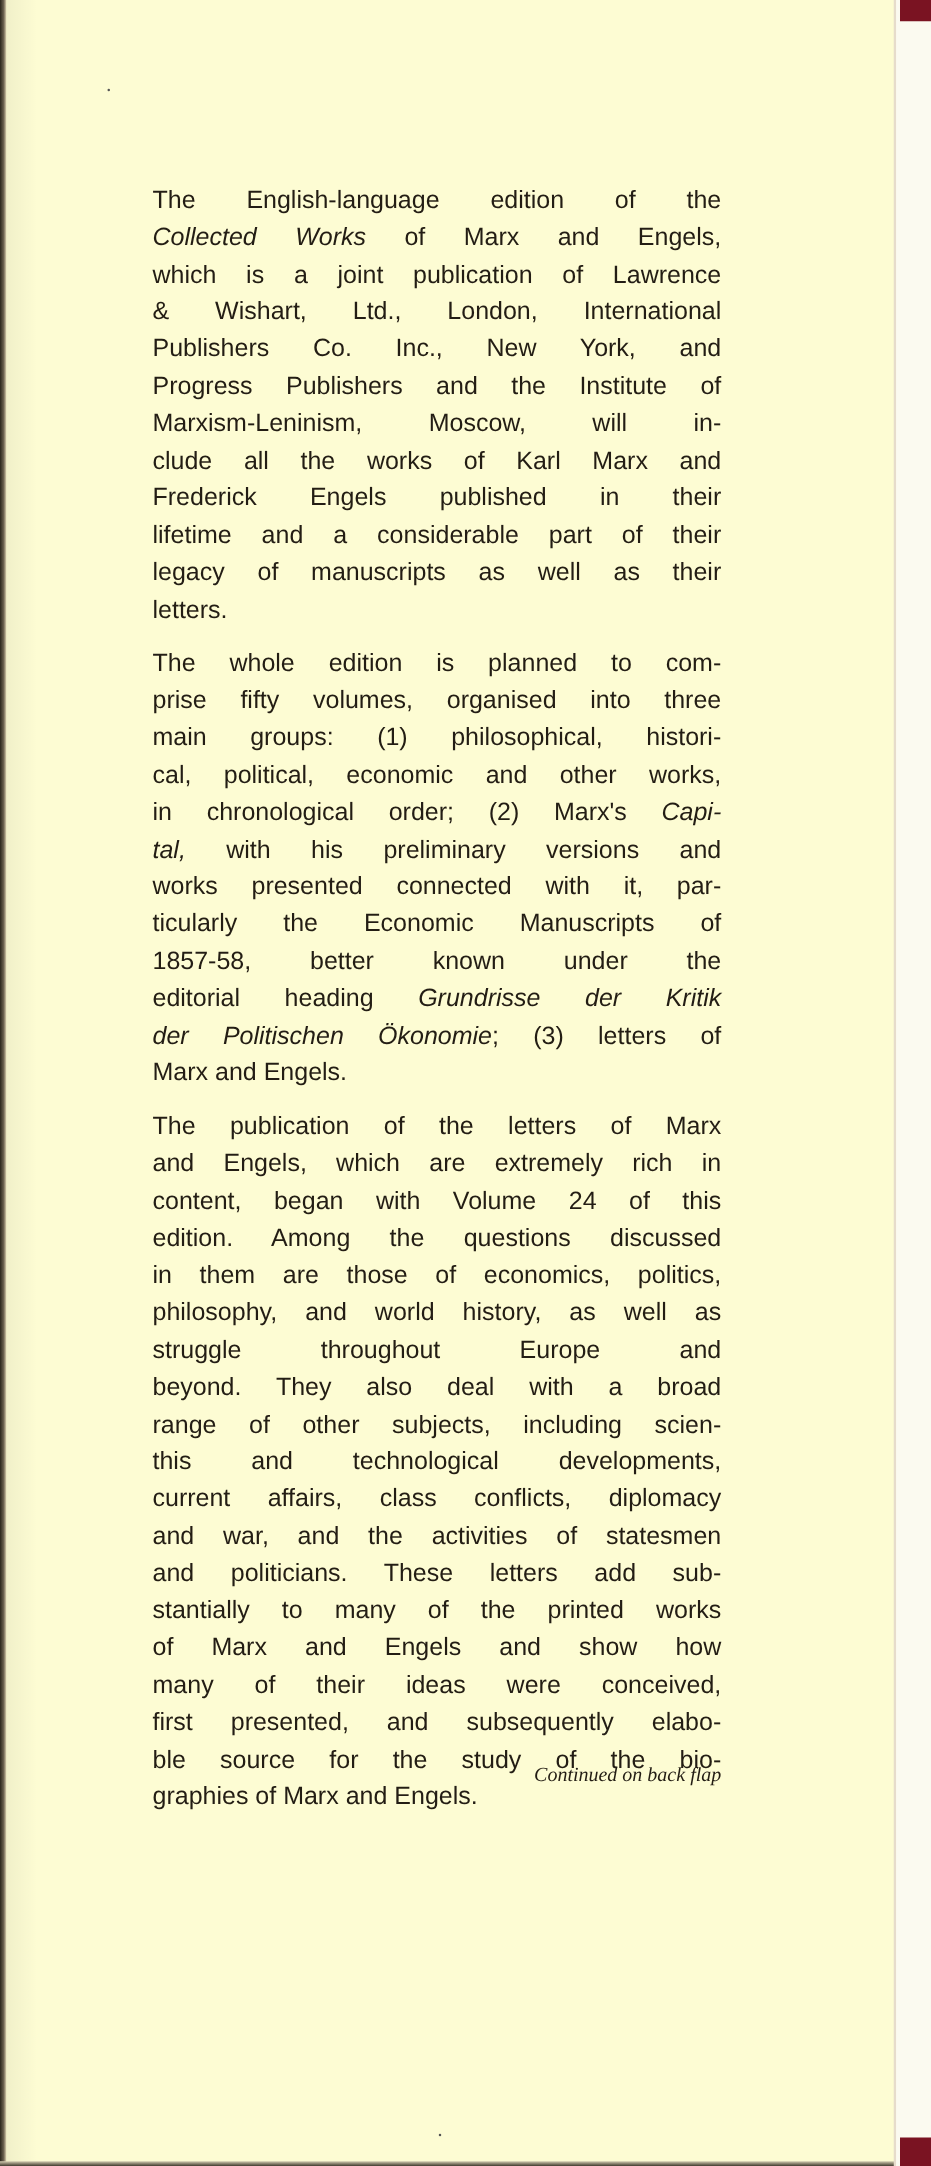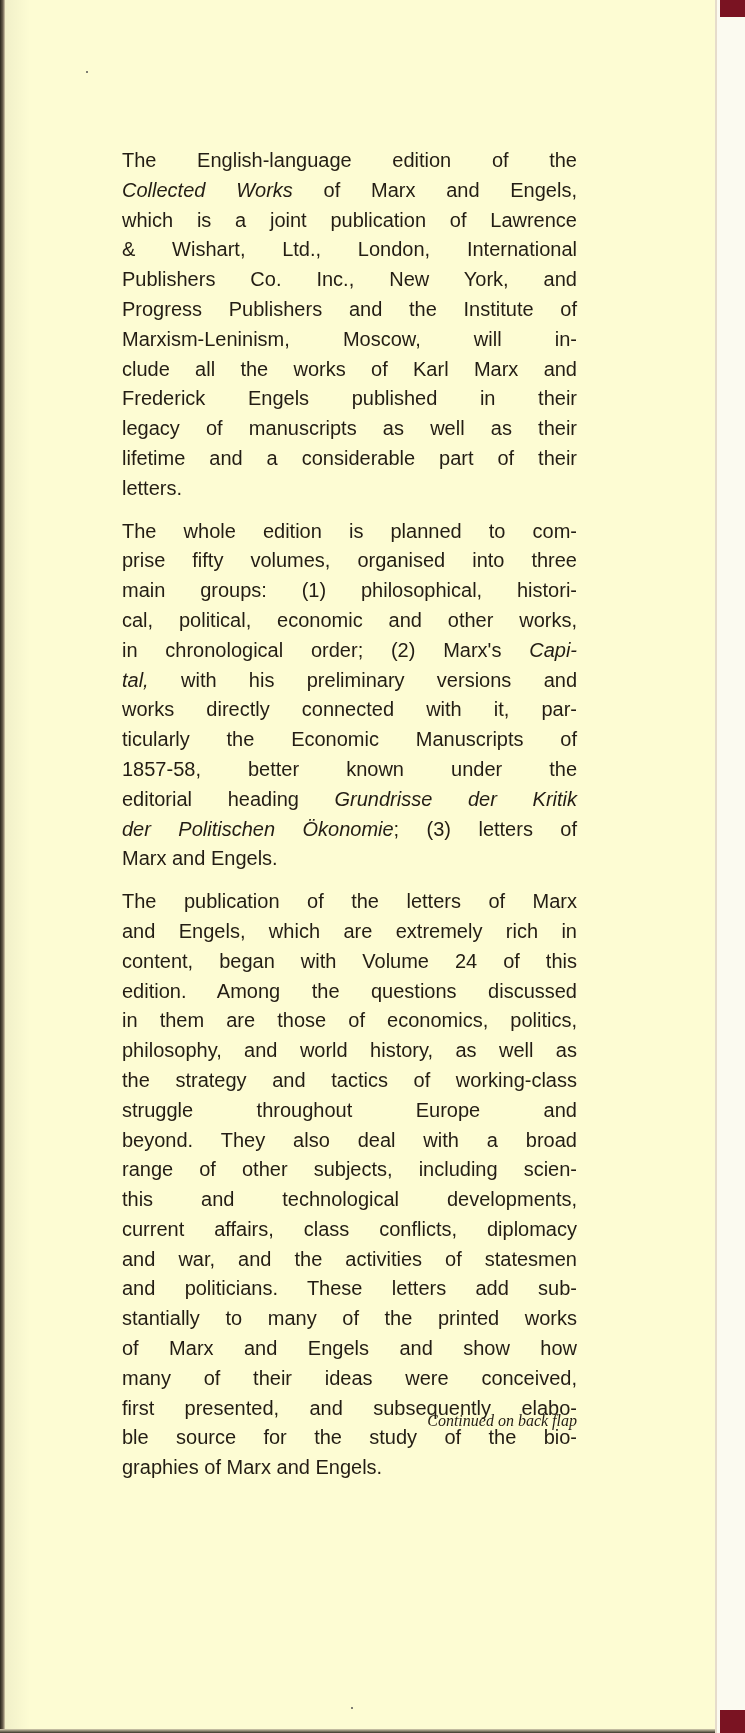--- a/index.html
+++ b/index.html
@@ -68,46 +68,45 @@
   <p>
       <span class="line">The English-language edition of the</span>
       <span class="line"><em>Collected Works</em> of Marx and Engels,</span>
       <span class="line">which is a joint publication of Lawrence</span>
       <span class="line">&amp; Wishart, Ltd., London, International</span>
       <span class="line">Publishers Co. Inc., New York, and</span>
       <span class="line">Progress Publishers and the Institute of</span>
       <span class="line">Marxism-Leninism, Moscow, will in-</span>
       <span class="line">clude all the works of Karl Marx and</span>
       <span class="line">Frederick Engels published in their</span>
+      <span class="line">lifetime and a considerable part of their</span>
       <span class="line">legacy of manuscripts as well as their</span>
-      <span class="line">lifetime and a considerable part of their</span>
       <span class="line last">letters.</span>
     </p>
   <p>
       <span class="line">The whole edition is planned to com-</span>
       <span class="line">prise fifty volumes, organised into three</span>
       <span class="line">main groups: (1) philosophical, histori-</span>
       <span class="line">cal, political, economic and other works,</span>
       <span class="line">in chronological order; (2) Marx's <em>Capi-</em></span>
       <span class="line"><em>tal,</em> with his preliminary versions and</span>
-      <span class="line">works directly connected with it, par-</span>
+      <span class="line">works presented connected with it, par-</span>
       <span class="line">ticularly the Economic Manuscripts of</span>
       <span class="line">1857-58, better known under the</span>
       <span class="line">editorial heading <em>Grundrisse der Kritik</em></span>
       <span class="line"><em>der Politischen Ökonomie</em>; (3) letters of</span>
       <span class="line last">Marx and Engels.</span>
     </p>
   <p>
       <span class="line">The publication of the letters of Marx</span>
       <span class="line">and Engels, which are extremely rich in</span>
       <span class="line">content, began with Volume 24 of this</span>
       <span class="line">edition. Among the questions discussed</span>
       <span class="line">in them are those of economics, politics,</span>
       <span class="line">philosophy, and world history, as well as</span>
-      <span class="line">the strategy and tactics of working-class</span>
       <span class="line">struggle throughout Europe and</span>
       <span class="line">beyond. They also deal with a broad</span>
       <span class="line">range of other subjects, including scien-</span>
       <span class="line">this and technological developments,</span>
       <span class="line">current affairs, class conflicts, diplomacy</span>
       <span class="line">and war, and the activities of statesmen</span>
       <span class="line">and politicians. These letters add sub-</span>
       <span class="line">stantially to many of the printed works</span>
       <span class="line">of Marx and Engels and show how</span>
       <span class="line">many of their ideas were conceived,</span>

